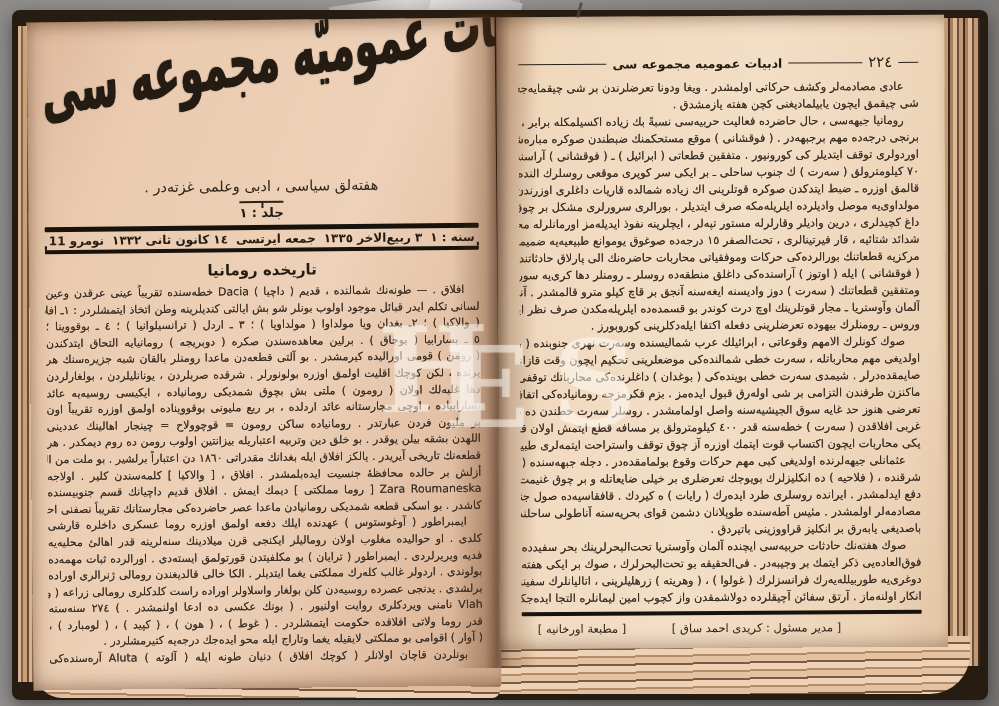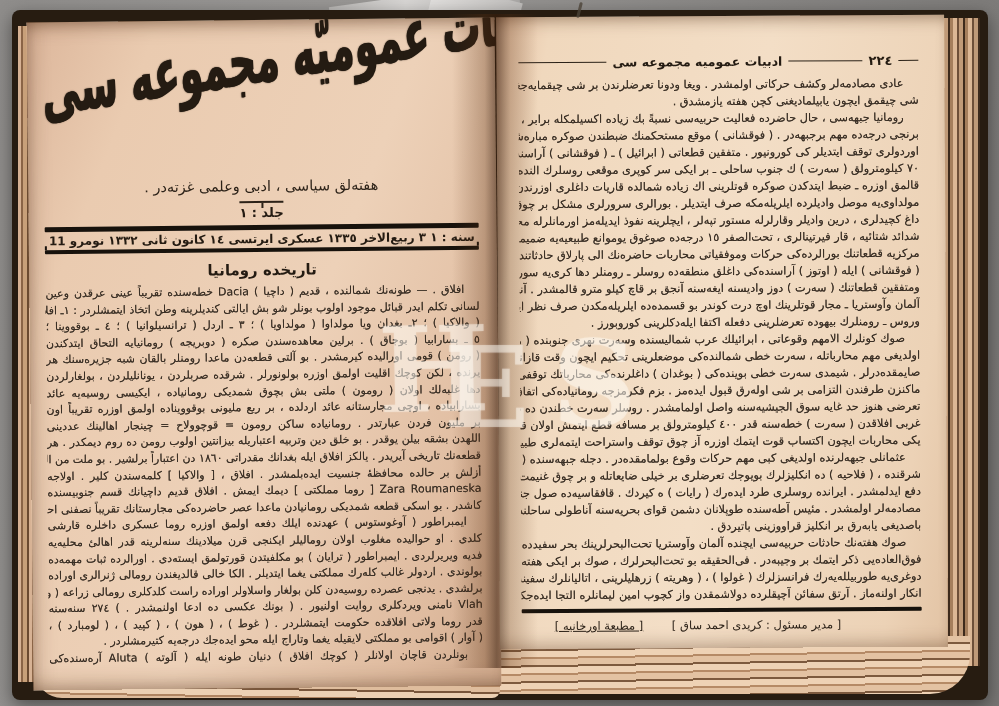--- a/index.html
+++ b/index.html
@@ -56,26 +56,26 @@
   .bar2::before{left:0;} .bar2::after{right:0;}
   .article-heading{text-align:center;font-size:15px;font-weight:bold;direction:rtl;
     margin-top:9px;color:#241b12;}
   .lp-body{margin-top:5px;font-size:11px;line-height:16.6px;color:#3a2f25;}
   
   .rp-inner{position:relative;height:100%;padding:38px 26px 0 22px;color:#33291f;}
   .rp-header{display:flex;align-items:center;font-size:12px;color:#241b12;gap:6px;}
   .rp-header .dash{border-top:1.8px solid #2b2218;height:0;}
   .d1{width:88px;} .d2{flex:1;} .d3{width:20px;}
   .rp-journal{direction:rtl;white-space:nowrap;font-weight:bold;font-size:12.5px;}
-  .rp-pagenum{font-weight:bold;font-size:13px;}
+  .rp-pagenum{font-weight:normal;font-size:15px;}
   .rp-body{margin-top:7px;font-size:11.3px;line-height:17px;color:#3a2f25;}
   .rp-footer-bar{height:4px;background:#17120c;margin-top:5px;border-radius:1px;}
   .rp-footer{position:relative;height:26px;margin-top:6px;font-size:11.5px;color:#2c2218;}
   .footer-manager{position:absolute;left:150px;direction:rtl;}
-  .footer-printer{position:absolute;left:33px;direction:rtl;text-decoration:underline;}
+  .footer-printer{position:absolute;left:16px;direction:rtl;}
   
   .bl{direction:rtl;text-align:justify;text-align-last:justify;white-space:nowrap;
     overflow:hidden;text-shadow:0 0 .5px rgba(58,47,37,.8);}
   .bl.first{padding-right:15px;}
   .bl.end{text-align-last:right;}
   
   .watermark{position:absolute;left:0;top:0;width:100%;height:100%;pointer-events:none;}
   .watermark span{position:absolute;font-family:"DejaVu Serif",serif;font-weight:bold;
     color:rgba(255,252,246,.40);text-shadow:0 0 2px rgba(255,252,246,.25);}
   .wm-0{left:378px;top:300px;font-size:118px;transform:rotate(-1deg);}
@@ -99,21 +99,21 @@
   <div class="page page-left">
     <div class="lp-inner">
       <div class="masthead-title">ادبيّات عموميّه مجموعه سى</div>
       <div class="masthead-sub">هفته‌لق سياسى ، ادبى وعلمى غزته‌در .</div>
       <div class="divider-t"></div>
       <div class="volume">جلد : ١</div>
       <div class="bar"></div>
       <div class="dateline">
           <span class="dl-item-0 dl-item">سنه : ١</span>
           <span class="dl-item-1 dl-item">٣ ربيع‌الاخر ١٣٣٥</span>
-          <span class="dl-item-2 dl-item">عسكرى ايرتسى</span>
+          <span class="dl-item-2 dl-item">جمعه ايرتسى</span>
           <span class="dl-item-3 dl-item">١٤ كانون ثانى ١٣٣٢</span>
           <span class="dl-item-4 dl-item">نومرو 11</span>
         </div>
       <div class="bar2"></div>
       <div class="article-heading">تاريخده رومانيا</div>
       <div class="lp-body">
           <div class="bl-0 bl first">افلاق . — طونه‌نك شمالنده ، قديم ( داچيا ) Dacia خطه‌سنده تقريباً عينى عرقدن وعين</div>
           <div class="bl-1 bl">لسانى تكلم ايدر قبائل موجود اولوب بونلر شو بش ايالتى كنديلرينه وطن اتخاذ ايتمشلردر : ١ـ افلاق</div>
           <div class="bl-2 bl">( والاكيا ) ؛ ٢ـ بغدان ويا مولداوا ( مولداويا ) ؛ ٣ ـ اردل ( ترانسيلوانيا ) ؛ ٤ ـ بوقووينا ؛</div>
           <div class="bl-3 bl">٥ ـ بسارابيا ( بوجاق ) . برلين معاهده‌سندن صكره ( دوبريجه ) رومانيايه التحاق ايتدكندن</div>

